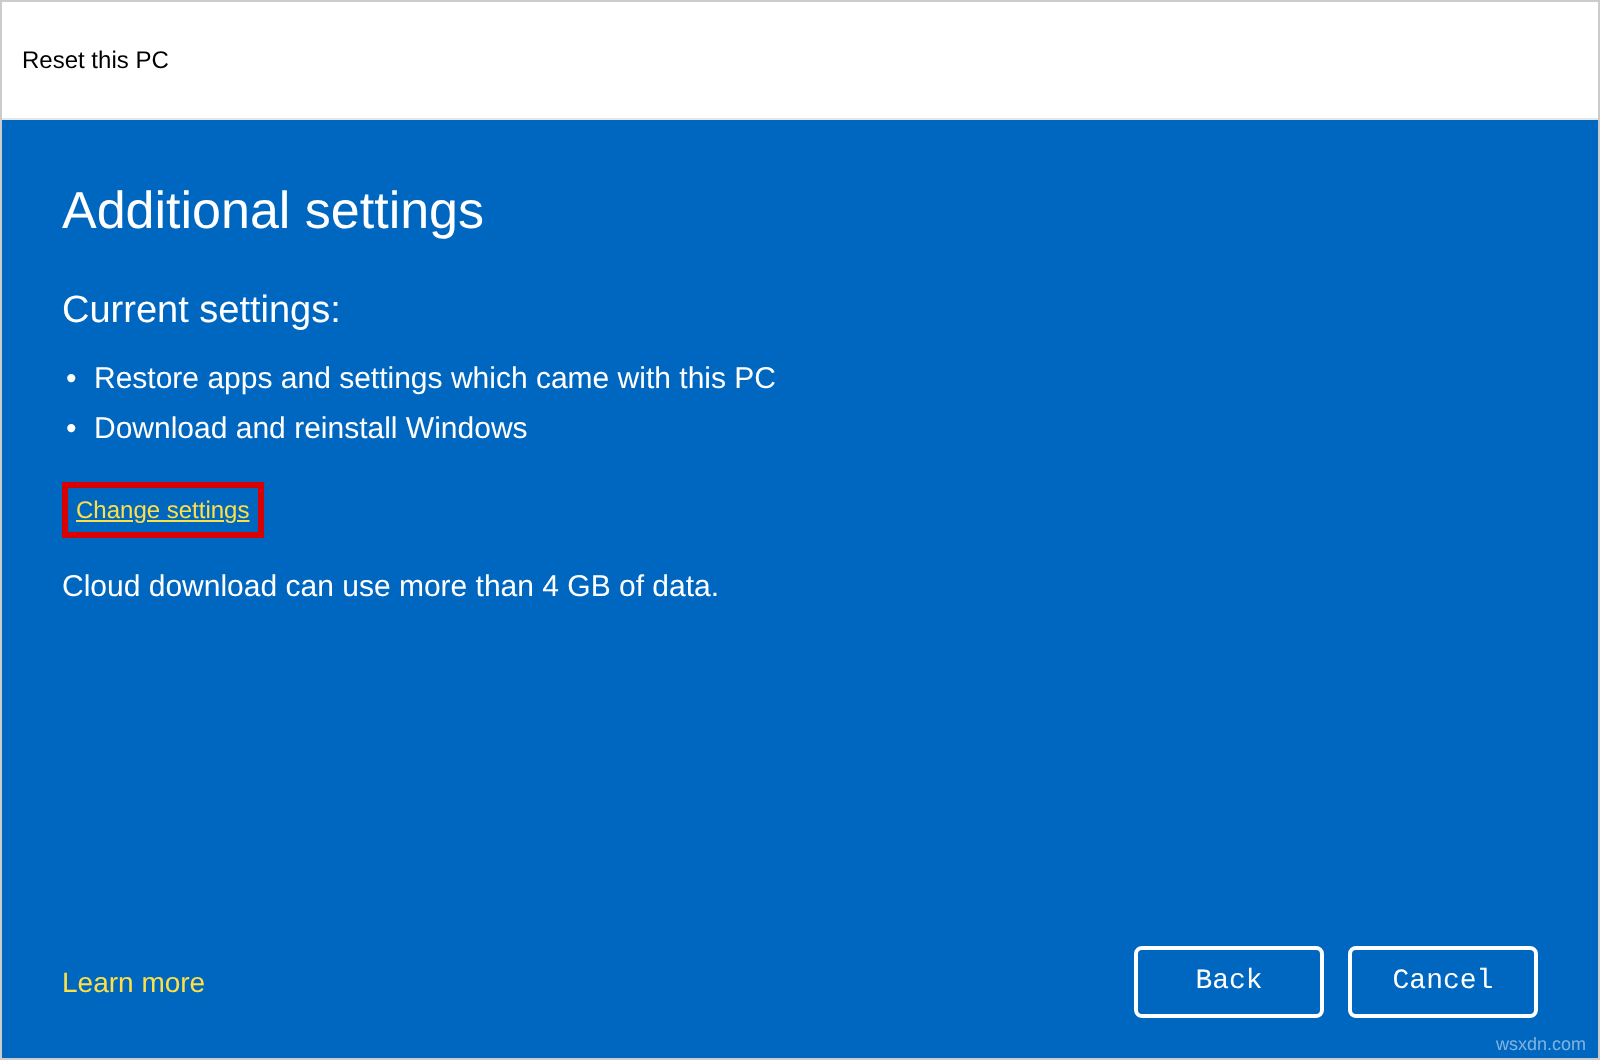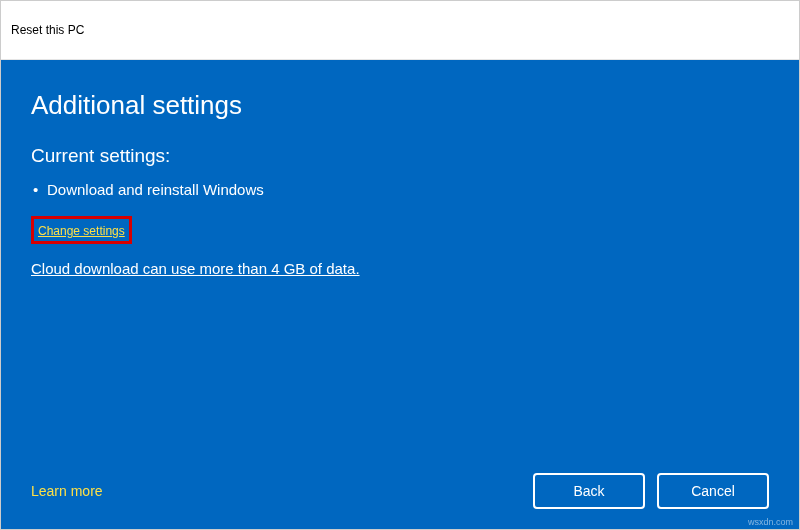--- a/index.html
+++ b/index.html
@@ -71,21 +71,20 @@
     }
     .text-link {
       color: #fde047;
       text-decoration: underline;
       font-size: 12px;
       cursor: pointer;
     }
     .note {
       font-size: 15px;
       margin-top: 4px;
-      text-decoration: underline;
     }
     .footer {
       margin-top: auto;
       display: flex;
       align-items: center;
       justify-content: space-between;
       padding-top: 20px;
     }
     .footer-link {
       color: #fde047;
@@ -95,45 +94,46 @@
     .button-row {
       display: flex;
       gap: 12px;
     }
     .btn {
       background: transparent;
       border: 2px solid #fff;
       color: #fff;
       font-size: 14px;
       padding: 8px 0;
-      width: 112px;
+      width: 95px;
       text-align: center;
       border-radius: 4px;
       cursor: pointer;
-      font-family: Liberation Sans, sans-serif;
+      font-family: Liberation Mono, monospace;
     }
     .watermark {
       position: absolute;
       bottom: 2px;
       right: 6px;
       font-size: 9px;
       color: rgba(255,255,255,0.5);
     }
   </style>
 </head>
 <body>
 
 <div class="window">
   <div class="titlebar">
     <span>Reset this PC</span>
   </div>
   <div class="content">
     <h1 class="heading">Additional settings</h1>
     <div class="subheading">Current settings:</div>
     <ul class="bullet-list">
+      <li>Restore apps and settings which came with this PC</li>
       <li>Download and reinstall Windows</li>
     </ul>
     <div class="link-wrap">
       <span class="highlight-box">
         <a class="text-link">Change settings</a>
       </span>
     </div>
     <div class="note">Cloud download can use more than 4 GB of data.</div>
 
     <div class="footer">

